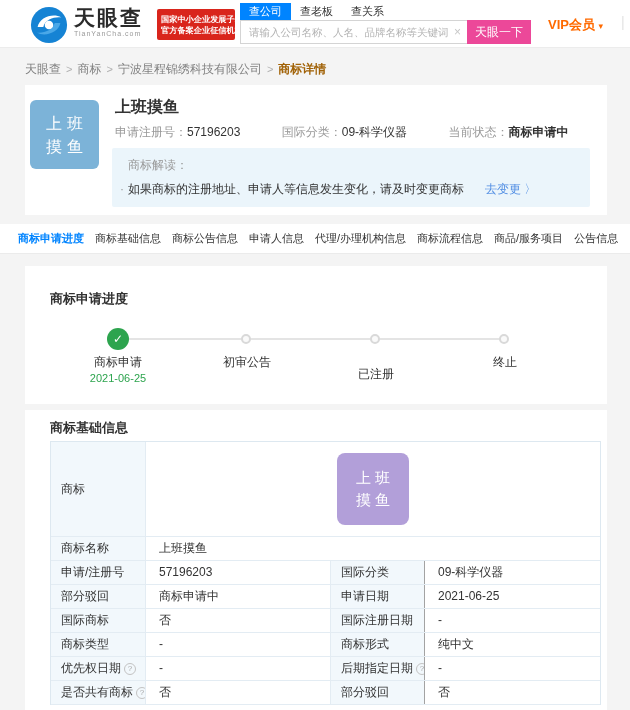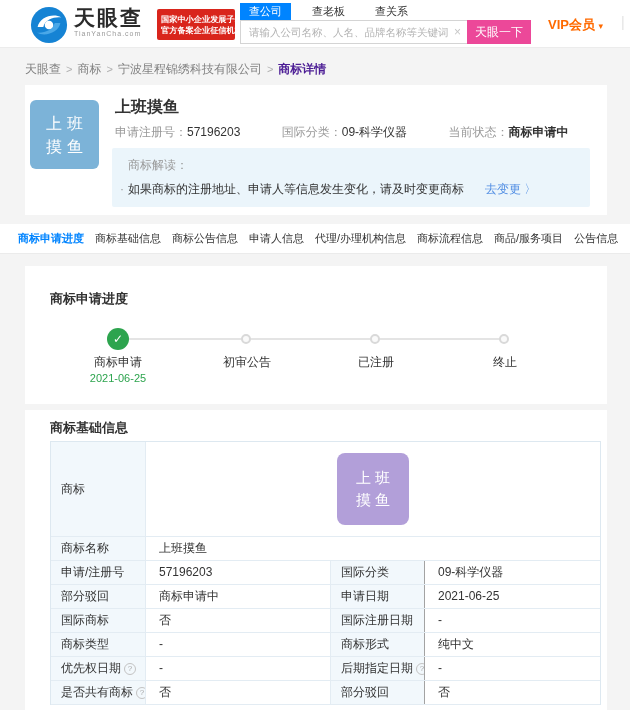--- a/index.html
+++ b/index.html
@@ -10,39 +10,39 @@
   
   .header { position:absolute; top:0; left:0; width:630px; height:48px; background:#fff; border-bottom:1px solid #ececec; }
   .logo-wrap { position:absolute; left:30px; top:6px; display:flex; align-items:flex-start; }
   .logo-icon { width:38px; height:38px; }
   .logo-text { margin-left:6px; }
   .logo-name { font-size:21px; font-weight:bold; color:#2a2a2a; letter-spacing:2px; line-height:24px; }
   .logo-domain { font-size:7px; color:#9a9a9a; letter-spacing:1px; }
   .gov-badge { position:absolute; left:157px; top:9px; width:78px; height:31px; background:#d9251c; border-radius:2px; color:#fff; display:flex; flex-direction:column; justify-content:center; padding:2px 4px; }
   .gov-badge div { font-size:8.2px; line-height:11px; white-space:nowrap; font-weight:bold; transform-origin:left center; }
   .search-area { position:absolute; left:240px; top:3px; }
-  .search-tabs { display:flex; height:17px;gap:12px; }
+  .search-tabs { display:flex; height:17px; }
   .s-tab { font-size:11px; padding:0 9px; line-height:17px; color:#333; cursor:pointer; }
   .s-tab.active { background:#0084ff; color:#fff; }
   .search-row { display:flex; }
   .search-input { position:relative; width:227px; height:24px; border:1px solid #d4d4d4; border-right:none; background:#fff; }
   .search-ph { position:absolute; left:8px; top:5px; font-size:10.5px; color:#b3b3b3; white-space:nowrap; }
   .clear-x { position:absolute; right:6px; top:4px; color:#c7c7c7; font-size:12px; }
   .clear-x::after { content:"×"; }
   .search-btn { width:64px; height:24px; background:#ec4899; color:#fff; font-size:12px; text-align:center; line-height:24px; cursor:pointer; }
   .vip { position:absolute; left:548px; top:16px; font-size:13px; font-weight:bold; color:#ff6a00; cursor:pointer; white-space:nowrap; }
   .vip .caret { font-size:9px; }
   .vip .caret::after { content:"▾"; }
   .hdr-divider { position:absolute; left:621px; top:14px; color:#e3e3e3; font-size:14px; }
 
   
   .breadcrumb { position:absolute; left:25px; top:61px; font-size:12px; color:#808080; white-space:nowrap; }
   .breadcrumb .bc-link { cursor:pointer; }
   .breadcrumb .sep { color:#b0b0b0; margin:0 5px; font-size:11px; }
-  .breadcrumb .current { color:#4c1d95; font-weight:bold; }
+  .breadcrumb .current { color:#a16207; font-weight:bold; }
 
   
   .card { position:absolute; background:#fff; left:25px; width:582px; }
   .card1 { top:85px; height:130px; }
   .card2 { top:266px; height:138px; }
   .card3 { top:410px; height:300px; }
 
   
   .tm-logo { position:absolute; left:5px; top:15px; width:69px; height:69px; border-radius:6px; background:#7cb3d8; color:#fff; display:flex; flex-direction:column; align-items:center; justify-content:center; }
   .tm-logo div { font-size:16px; letter-spacing:5px; text-indent:5px; line-height:23px; }
@@ -166,21 +166,21 @@
 
   <div class="card card2">
     <div class="sec-title pg-title">商标申请进度</div>
     <div class="tl-line"></div>
     <div class="tl-node-done" style="left:82px;"></div>
     <div class="tl-node" style="left:216px;"></div>
     <div class="tl-node" style="left:345px;"></div>
     <div class="tl-node" style="left:474px;"></div>
     <div class="tl-label" style="left:48px;">商标申请</div>
     <div class="tl-label" style="left:177px;">初审公告</div>
-    <div class="tl-label" style="left:306px;">已注册</div>
+    <div class="tl-label" style="left:306px;margin-top:12px;">已注册</div>
     <div class="tl-label" style="left:435px;">终止</div>
     <div class="tl-date" style="left:48px;">2021-06-25</div>
   </div>
 
   <div class="card card3">
     <div class="sec-title bi-title">商标基础信息</div>
     <div class="bi-table">
 
       <div class="bi-row img-row">
         <div class="cell lab">商标</div>

